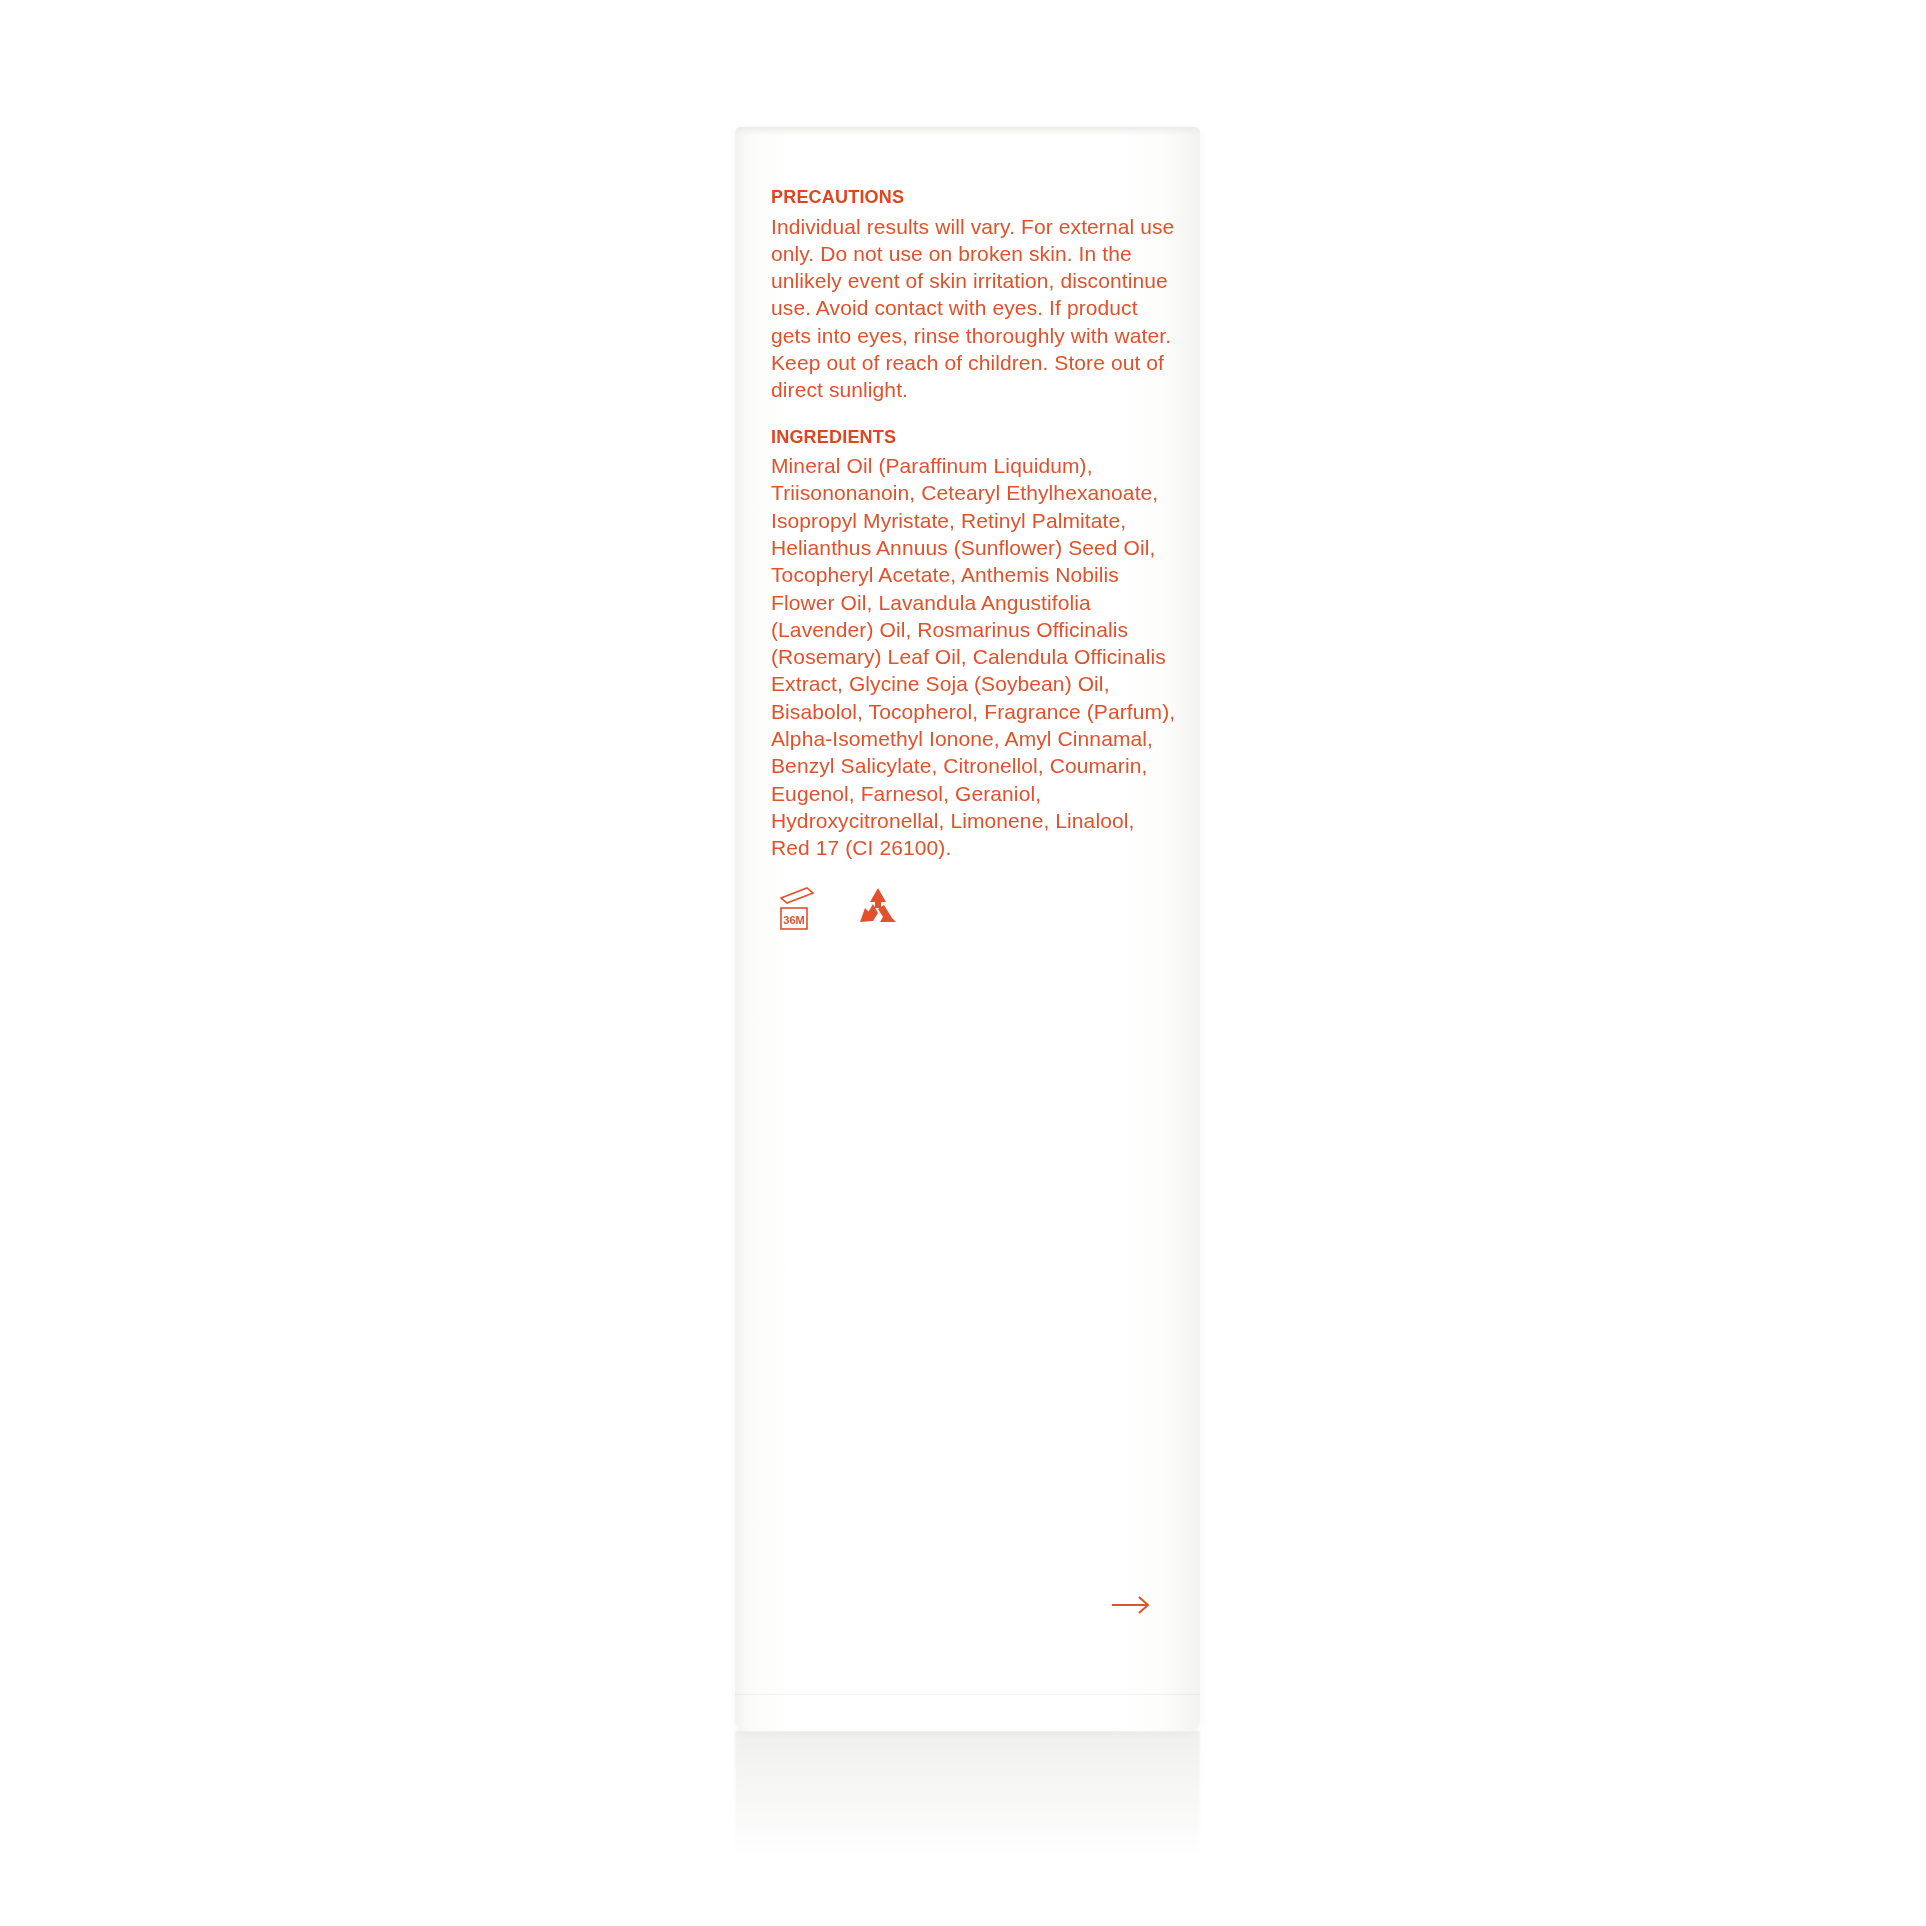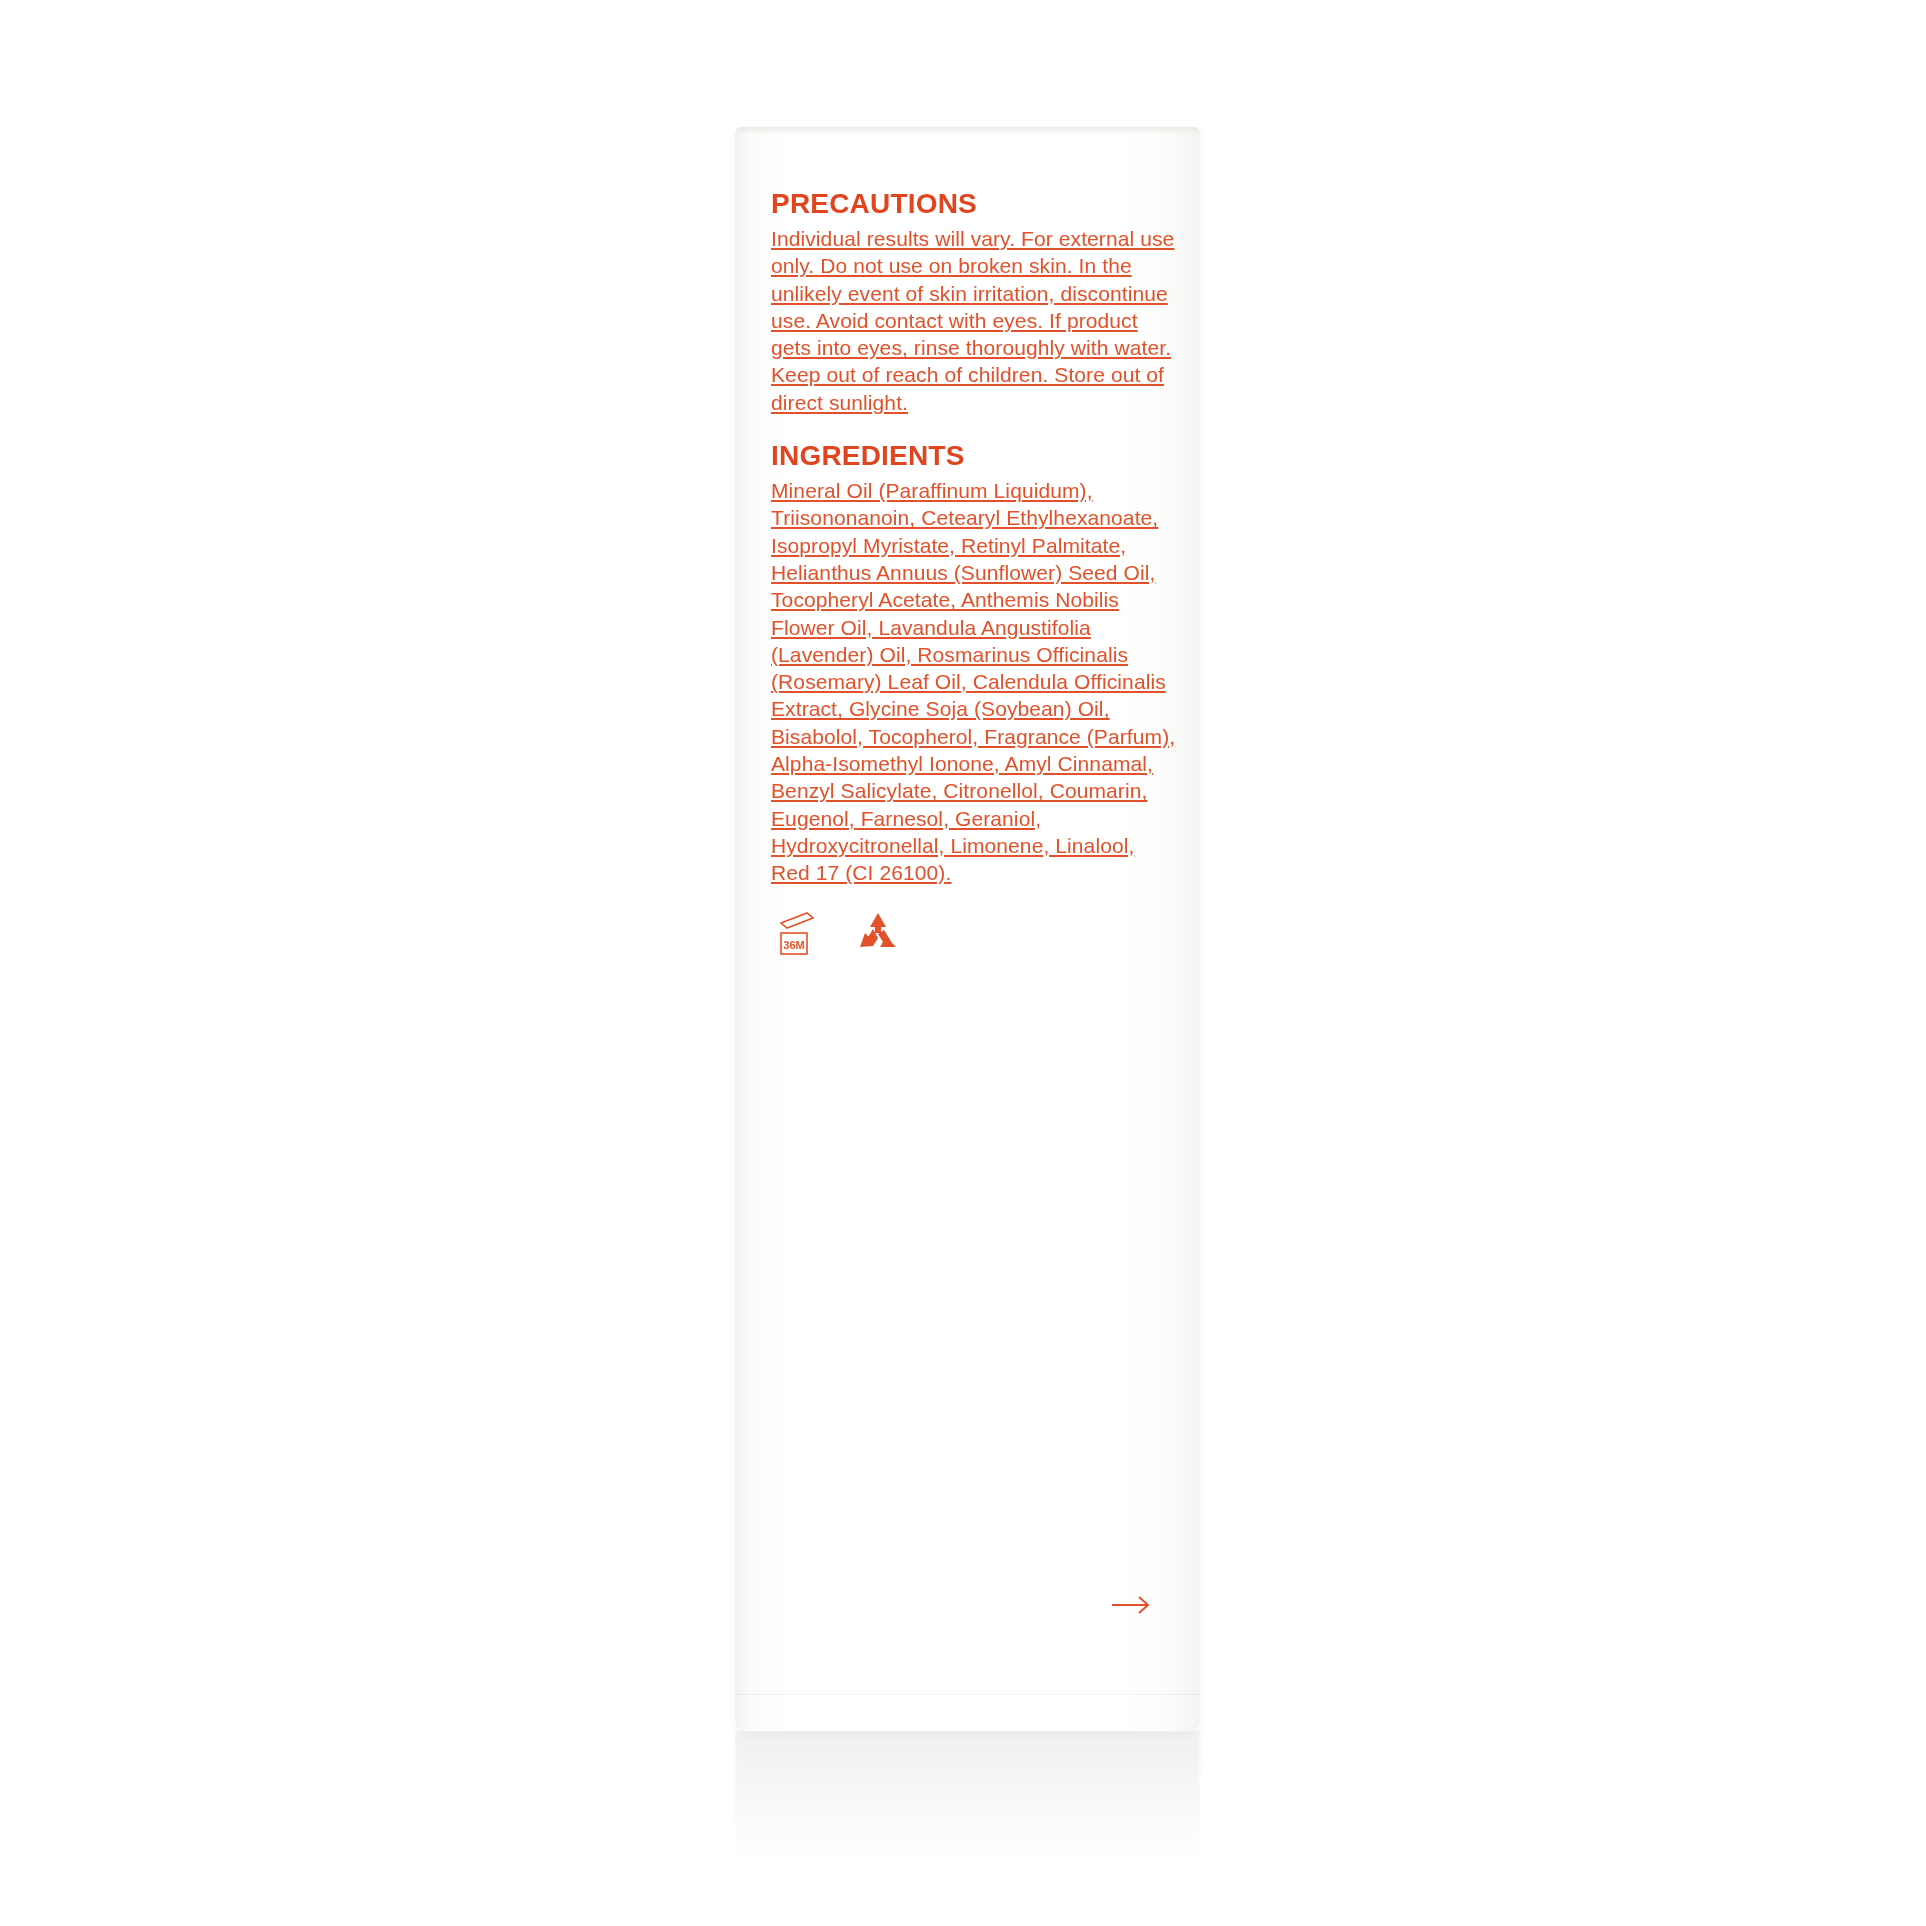--- a/index.html
+++ b/index.html
@@ -71,33 +71,32 @@
 
   .content {
     position: absolute;
     left: 36px;
     top: 59px;
     width: 408px;
   }
 
   .heading {
     color: #e0451f;
-    font-size: 28px;
+    font-size: 18px;
     font-weight: bold;
     letter-spacing: 0.2px;
     margin: 0 0 4px 0;
     line-height: 1.25;
   }
   .body-text {
     color: #e2512a;
     font-size: 21px;
     line-height: 1.30;
     margin: 0;
     letter-spacing: 0.1px;
-    text-decoration: underline;
   }
   .section { margin-bottom: 22px; }
   .section.ingredients { margin-bottom: 11px; }
   .section.manufacture { margin-bottom: 14px; }
 
   .symbols {
     display: flex;
     gap: 37px;
     margin-top: 22px;
     margin-left: 2px;

